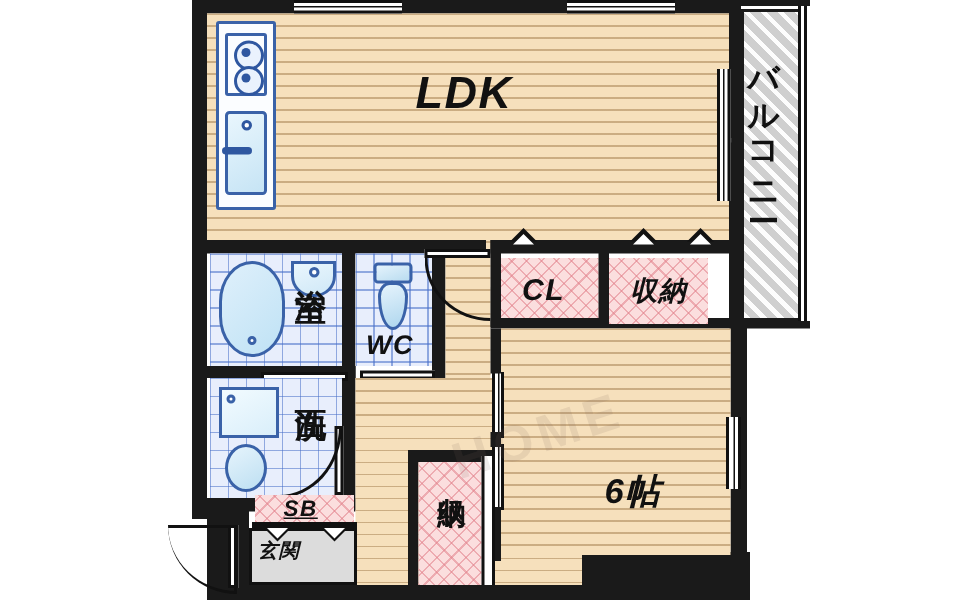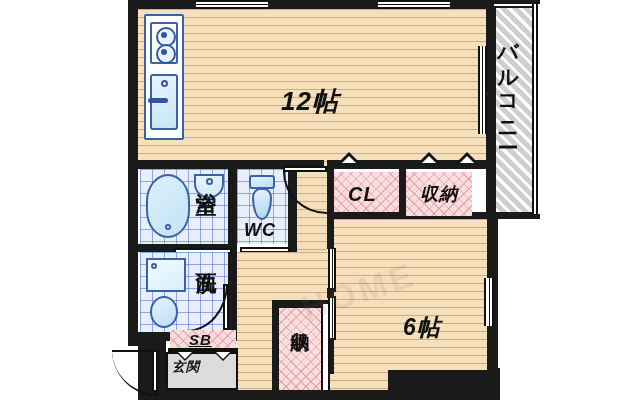--- a/index.html
+++ b/index.html
@@ -129,21 +129,21 @@
 
   <div class="abs wall" style="left:128px;top:168px;width:10px;height:178px;"></div>
 
   <div class="abs wall" style="left:138px;top:340px;width:28px;height:58px;"></div>
   <div class="abs wall" style="left:138px;top:390px;width:250px;height:10px;"></div>
   <div class="abs wall" style="left:388px;top:368px;width:112px;height:32px;"></div>
 
   <div class="abs wall" style="left:487px;top:218px;width:11px;height:156px;"></div>
 
   <div class="abs floor-wood" style="left:138px;top:9px;width:348px;height:159px;"></div>
-  <div class="lbl lbl-ldk2" style="left:281px;top:88px;">12帖</div>
+  <div class="lbl lbl-ldk" style="left:277px;top:48px;">LDK</div>
 
   <div class="fx fx-box" style="left:144px;top:14px;width:40px;height:126px;"></div>
   <div class="fx fx-box" style="left:150px;top:22px;width:28px;height:42px;"></div>
   <div class="burner" style="left:156px;top:27px;"></div>
   <div class="burner" style="left:156px;top:44px;"></div>
   <div class="fx ksink" style="left:150px;top:74px;width:28px;height:56px;"></div>
   <div class="abs" style="left:161px;top:80px;width:7px;height:7px;border:2px solid #2f57a0;border-radius:50%;background:#fff;"></div>
   <div class="abs" style="left:148px;top:98px;width:20px;height:5px;background:#2f57a0;border-radius:3px;"></div>
 
   <div class="abs win" style="left:196px;top:0px;width:72px;height:9px;"></div>

